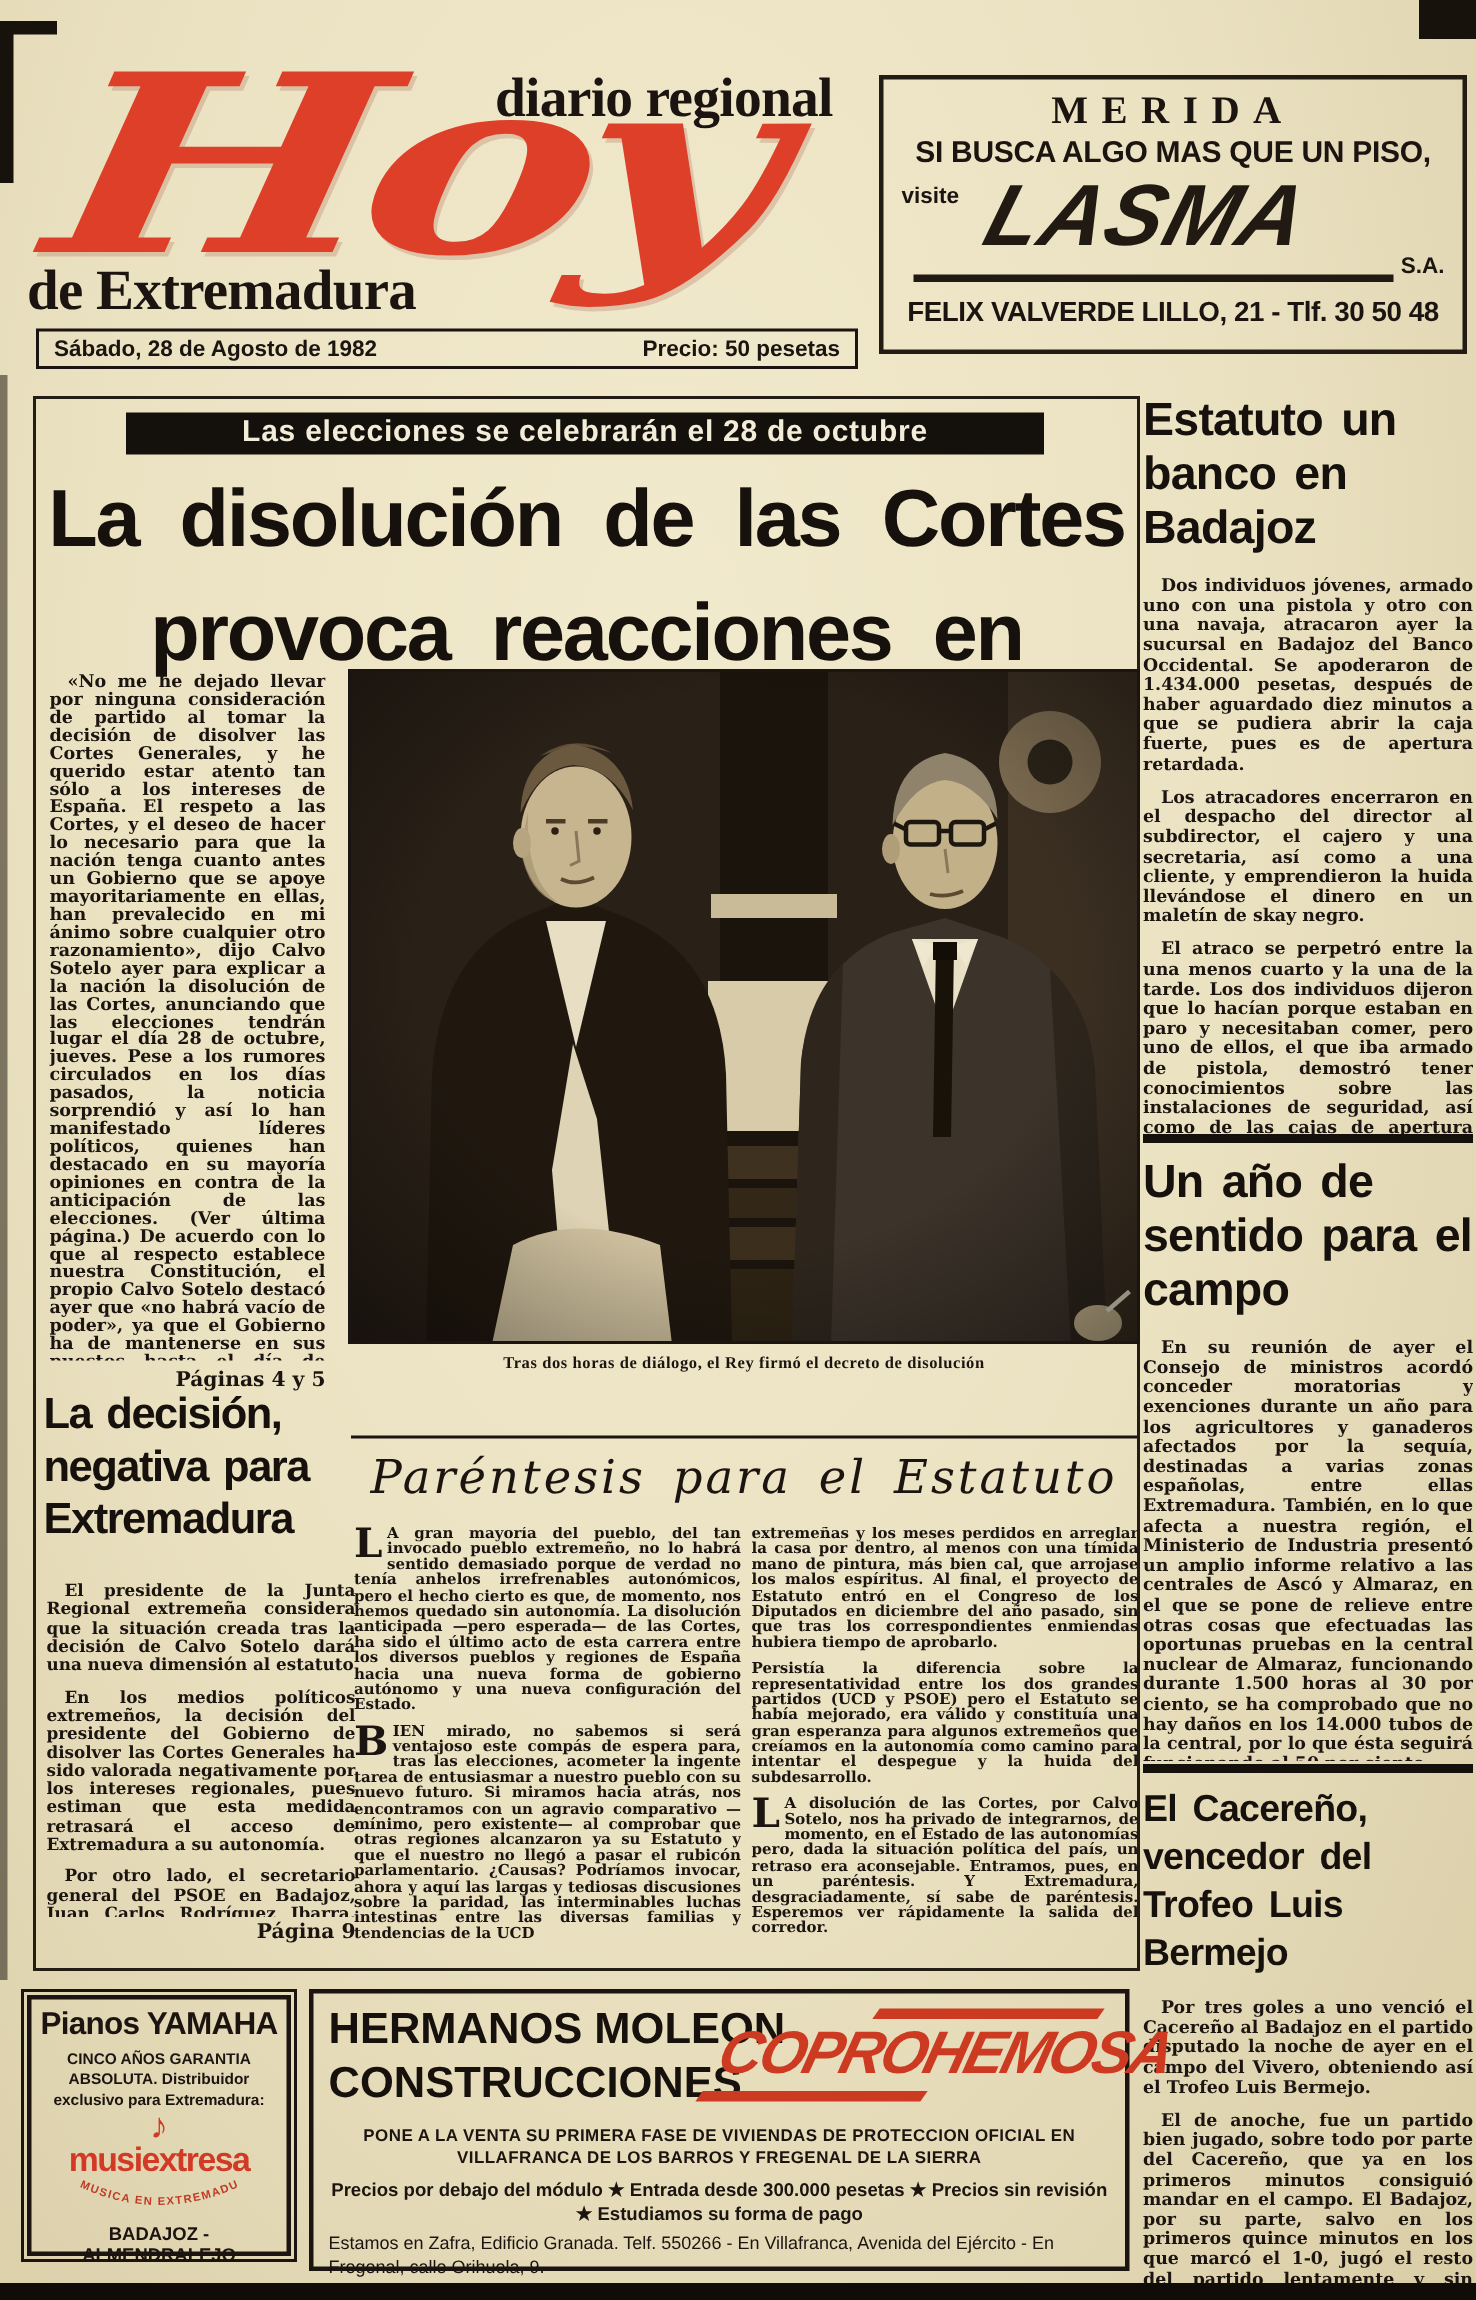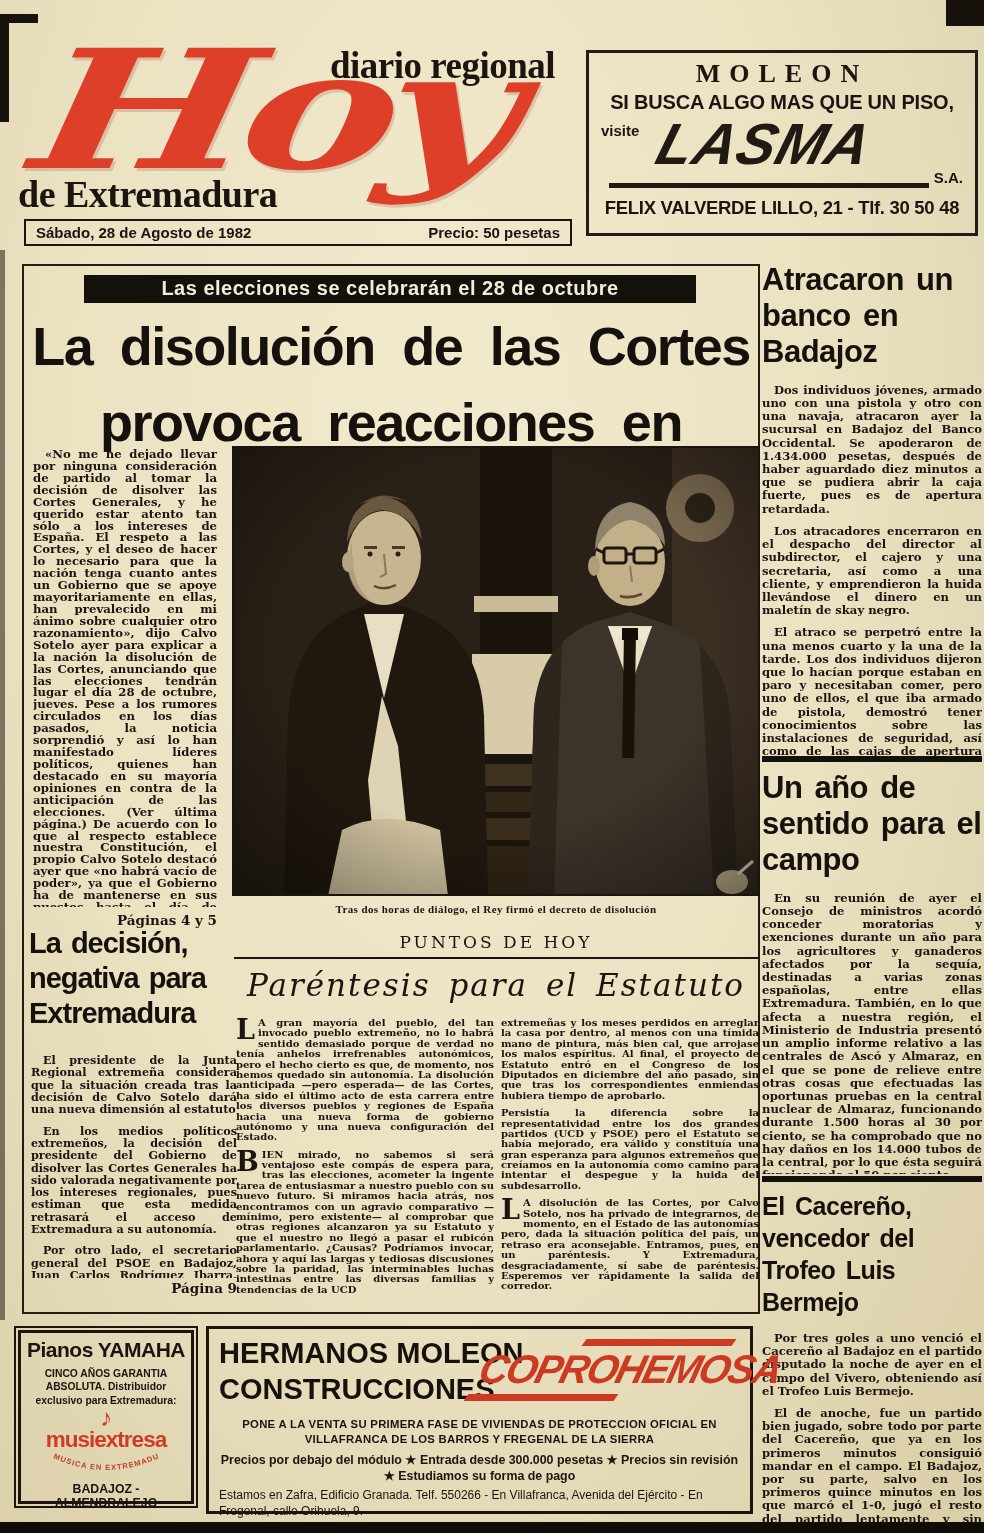--- a/index.html
+++ b/index.html
@@ -125,21 +125,21 @@
 
   <div class="abs tag-top">diario regional</div>
   <div class="abs logo">Hoy</div>
   <div class="abs tag-bottom">de Extremadura</div>
   <div class="abs datebar">
     <span>Sábado, 28 de Agosto de 1982</span>
     <span>Precio: 50 pesetas</span>
   </div>
 
   <div class="abs lasma">
-    <div class="lasma-city">MOLEON</div>
+    <div class="lasma-city">MERIDA</div>
     <div class="lasma-line">SI BUSCA ALGO MAS QUE UN PISO,</div>
     <div class="lasma-row">
       <span class="lasma-visite">visite</span>
       <span class="lasma-brand">LASMA</span>
       <span class="lasma-underline"></span>
       <span class="lasma-sa">S.A.</span>
     </div>
     <div class="lasma-address">FELIX VALVERDE LILLO, 21 - Tlf. 30 50 48</div>
   </div>
 
@@ -214,21 +214,20 @@
         <path d="M388,150 Q398,153 410,148" stroke="#5d4930" stroke-width="2.5" fill="none"></path>
         <ellipse cx="362" cy="120" rx="6" ry="10" fill="#b09e78"></ellipse>
         <ellipse cx="500" cy="436" rx="16" ry="12" fill="#c6b48e"></ellipse>
         <line x1="506" y1="428" x2="521" y2="415" stroke="#e8e0c8" stroke-width="3"></line>
         <rect width="528" height="450" fill="url(#vig)"></rect>
         <rect x="1" y="1" width="526" height="448" fill="none" stroke="#1b1410" stroke-width="2"></rect>
       </svg>
     </div>
     <div class="abs caption">Tras dos horas de diálogo, el Rey firmó el decreto de disolución</div>
 
-    <div class="abs puntos-head">PUNTOS DE HOY</div>
     <div class="abs puntos-rule"></div>
     <div class="abs puntos-title">Paréntesis para el Estatuto</div>
     <div class="abs pcol pcol1">
       <p class="dc">LA gran mayoría del pueblo, del tan invocado pueblo extremeño, no lo habrá sentido demasiado porque de verdad no tenía anhelos irrefrenables autonómicos, pero el hecho cierto es que, de momento, nos hemos quedado sin autonomía. La disolución anticipada —pero esperada— de las Cortes, ha sido el último acto de esta carrera entre los diversos pueblos y regiones de España hacia una nueva forma de gobierno autónomo y una nueva configuración del Estado.</p>
       <p class="dc">BIEN mirado, no sabemos si será ventajoso este compás de espera para, tras las elecciones, acometer la ingente tarea de entusiasmar a nuestro pueblo con su nuevo futuro. Si miramos hacia atrás, nos encontramos con un agravio comparativo —mínimo, pero existente— al comprobar que otras regiones alcanzaron ya su Estatuto y que el nuestro no llegó a pasar el rubicón parlamentario. ¿Causas? Podríamos invocar, ahora y aquí las largas y tediosas discusiones sobre la paridad, las interminables luchas intestinas entre las diversas familias y tendencias de la UCD</p>
     </div>
     <div class="abs pcol pcol2">
       <p>extremeñas y los meses perdidos en arreglar la casa por dentro, al menos con una tímida mano de pintura, más bien cal, que arrojase los malos espíritus. Al final, el proyecto de Estatuto entró en el Congreso de los Diputados en diciembre del año pasado, sin que tras los correspondientes enmiendas hubiera tiempo de aprobarlo.</p>
       <p>Persistía la diferencia sobre la representatividad entre los dos grandes partidos (UCD y PSOE) pero el Estatuto se había mejorado, era válido y constituía una gran esperanza para algunos extremeños que creíamos en la autonomía como camino para intentar el despegue y la huida del subdesarrollo.</p>
       <p class="dc">LA disolución de las Cortes, por Calvo Sotelo, nos ha privado de integrarnos, de momento, en el Estado de las autonomías pero, dada la situación política del país, un retraso era aconsejable. Entramos, pues, en un paréntesis. Y Extremadura, desgraciadamente, sí sabe de paréntesis. Esperemos ver rápidamente la salida del corredor.</p>
@@ -237,21 +236,21 @@
     <div class="abs decision-head">La decisión, negativa para Extremadura</div>
     <div class="abs decision-body">
       <p>El presidente de la Junta Regional extremeña considera que la situación creada tras la decisión de Calvo Sotelo dará una nueva dimensión al estatuto</p>
       <p>En los medios políticos extremeños, la decisión del presidente del Gobierno de disolver las Cortes Generales ha sido valorada negativamente por los intereses regionales, pues estiman que esta medida retrasará el acceso de Extremadura a su autonomía.</p>
       <p>Por otro lado, el secretario general del PSOE en Badajoz, Juan Carlos Rodríguez Ibarra, señaló a nuestra Redacción que la responsabilidad de que Extremadura no tenga aún un estatuto es solamente de UCD.</p>
     </div>
     <div class="abs decision-pageref">Página 9</div>
   </div>
 
   <div class="abs sb s1">
-    <div class="sb-head">Atracaron un banco en Badajoz</div>
+    <div class="sb-head">Estatuto un banco en Badajoz</div>
     <div class="sb-body">
       <p>Dos individuos jóvenes, armado uno con una pistola y otro con una navaja, atracaron ayer la sucursal en Badajoz del Banco Occidental. Se apoderaron de 1.434.000 pesetas, después de haber aguardado diez minutos a que se pudiera abrir la caja fuerte, pues es de apertura retardada.</p>
       <p>Los atracadores encerraron en el despacho del director al subdirector, el cajero y una secretaria, así como a una cliente, y emprendieron la huida llevándose el dinero en un maletín de skay negro.</p>
       <p>El atraco se perpetró entre la una menos cuarto y la una de la tarde. Los dos individuos dijeron que lo hacían porque estaban en paro y necesitaban comer, pero uno de ellos, el que iba armado de pistola, demostró tener conocimientos sobre las instalaciones de seguridad, así como de las cajas de apertura retardada.</p>
     </div>
 
   </div>
   <div class="abs divider d1"></div>
 
   <div class="abs sb s2">

